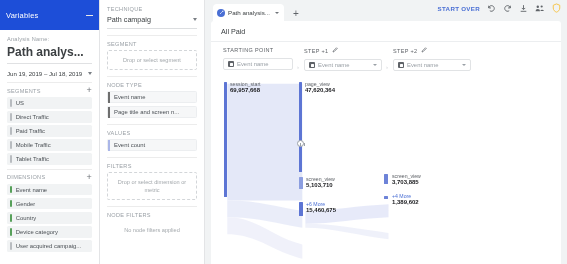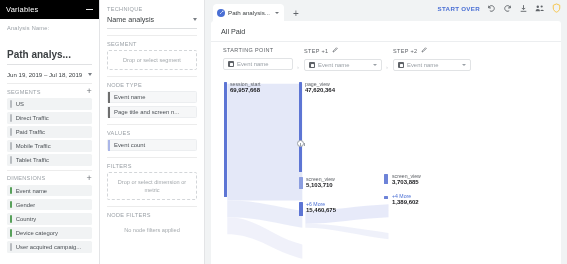--- a/index.html
+++ b/index.html
@@ -7,33 +7,33 @@
     width: 567px; height: 264px;
     background: #ffffff;
     font-family: "Liberation Sans", sans-serif;
     overflow: hidden;
   }
   #app { position: relative; width: 567px; height: 264px; display: flex; background: #f1f3f4; }
 
   
   .panel { background: #ffffff; height: 264px; position: relative; }
   .panel-head {
-    height: 19px; background: #000000; color: #ffffff;
+    height: 30px; background: #1d4ed8; color: #ffffff;
     display: flex; align-items: center; justify-content: space-between;
     padding: 0 6px;
     gap: 16px;
   }
   .panel-head .ttl { font-size: 7.5px; letter-spacing: .2px; }
   .collapse-icon { width: 7px; height: 1px; background: #e8e8e8; display: block; }
 
   
   .vars { width: 100px; border-right: 1px solid #e3e4e6; }
   .vars-body { padding: 6px 7px 0 7px; }
   .lbl-mini { font-size: 5.6px; color: #9aa0a6; letter-spacing: .25px; }
-  .an-name { font-size: 10px; color: #3c4043; font-weight: bold; margin-top: 18px; }
+  .an-name { font-size: 12px; color: #3c4043; font-weight: bold; margin-top: 3px; }
   .an-underline { height: 1px; background: #e0e1e3; margin-top: 4px; }
   .daterow {
     display: flex; align-items: center; justify-content: space-between;
     font-size: 6.1px; color: #3c4043; padding: 6px 0 5px 0;
   }
   .caret { width: 0; height: 0; border-left: 2.4px solid transparent; border-right: 2.4px solid transparent; border-top: 3px solid #7a7f85; }
   .sect-hdr {
     display: flex; align-items: center; justify-content: space-between;
     font-size: 5.6px; color: #9aa0a6; letter-spacing: .3px;
     padding: 4px 0 3px 0; border-top: 1px solid #ececec;
@@ -207,21 +207,21 @@
             <span class="txt">User acquired campaig...</span>
           </div>
       </div>
     </div>
   </div>
 
   <div class="panel tabset">
     <div class="ts-body">
       <div class="ts-lbl">TECHNIQUE</div>
       <div class="ts-select">
-        <span>Name analysis</span>
+        <span>Path campaig</span>
         <span class="caret"></span>
       </div>
 
       <div class="ts-sep"></div>
       <div class="ts-lbl">SEGMENT</div>
       <div class="dropzone">Drop or select segment</div>
 
       <div class="ts-sep"></div>
       <div class="ts-lbl">NODE TYPE</div>
       <div class="ts-chip">

